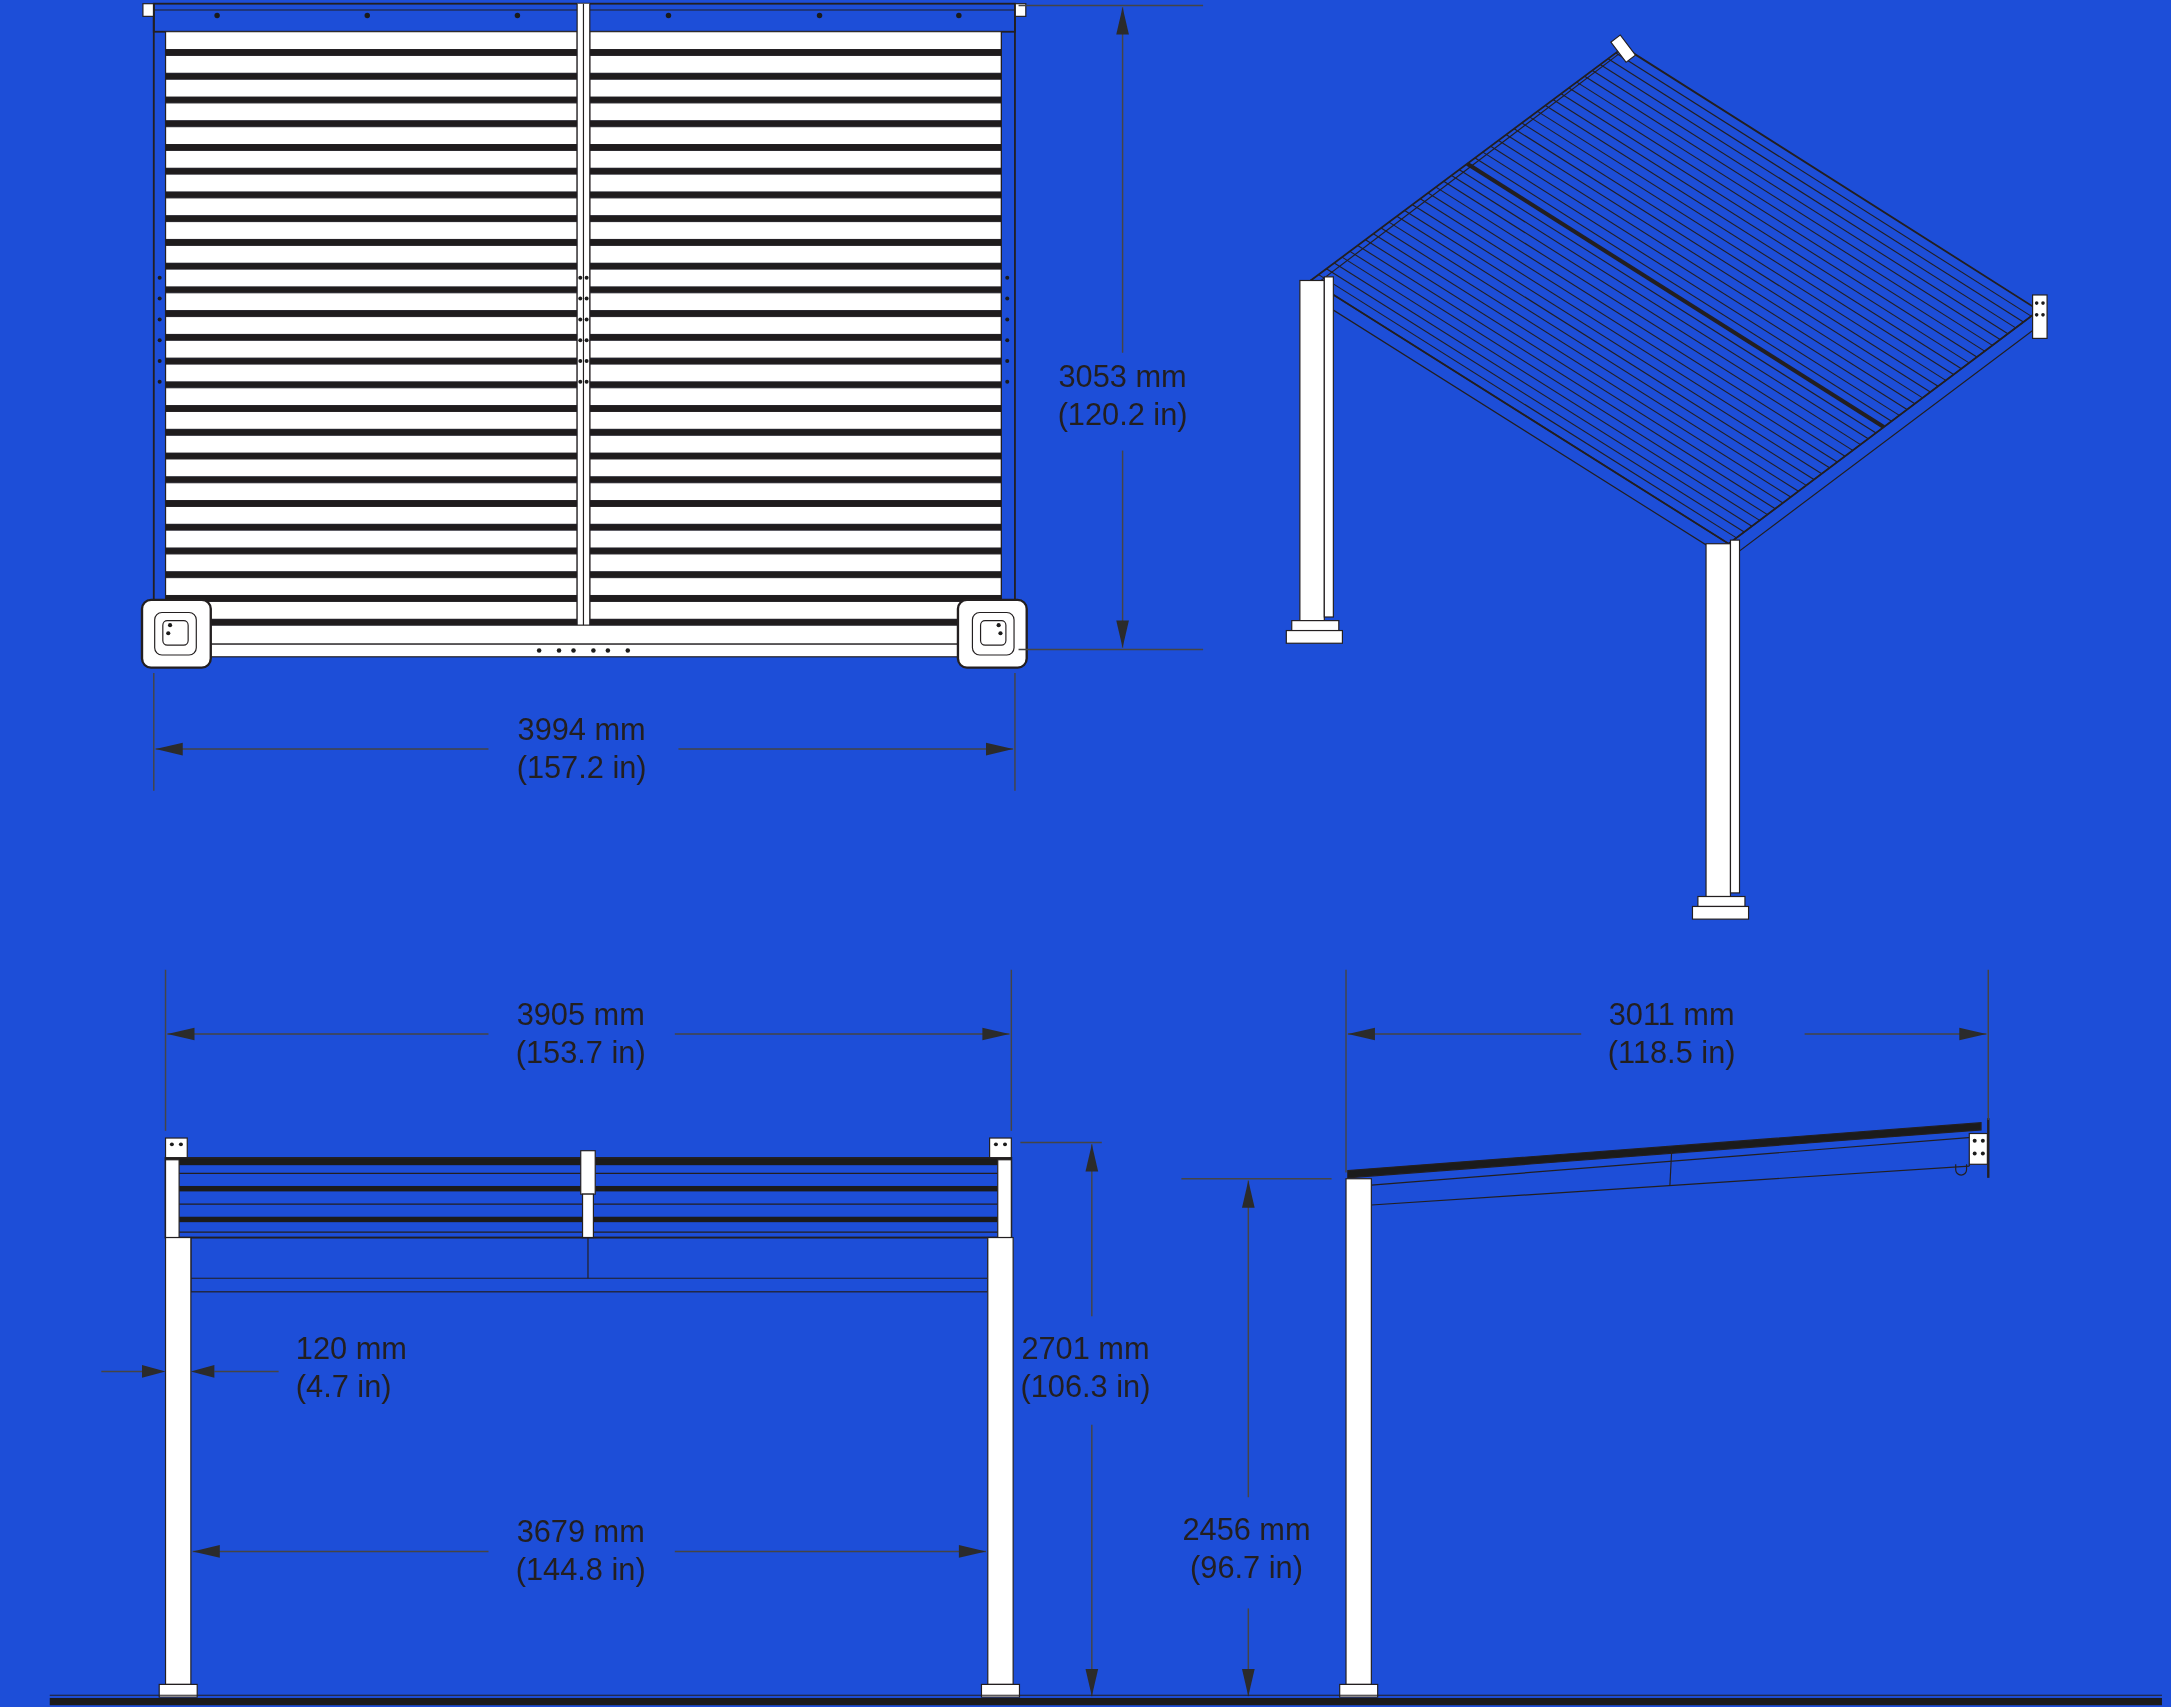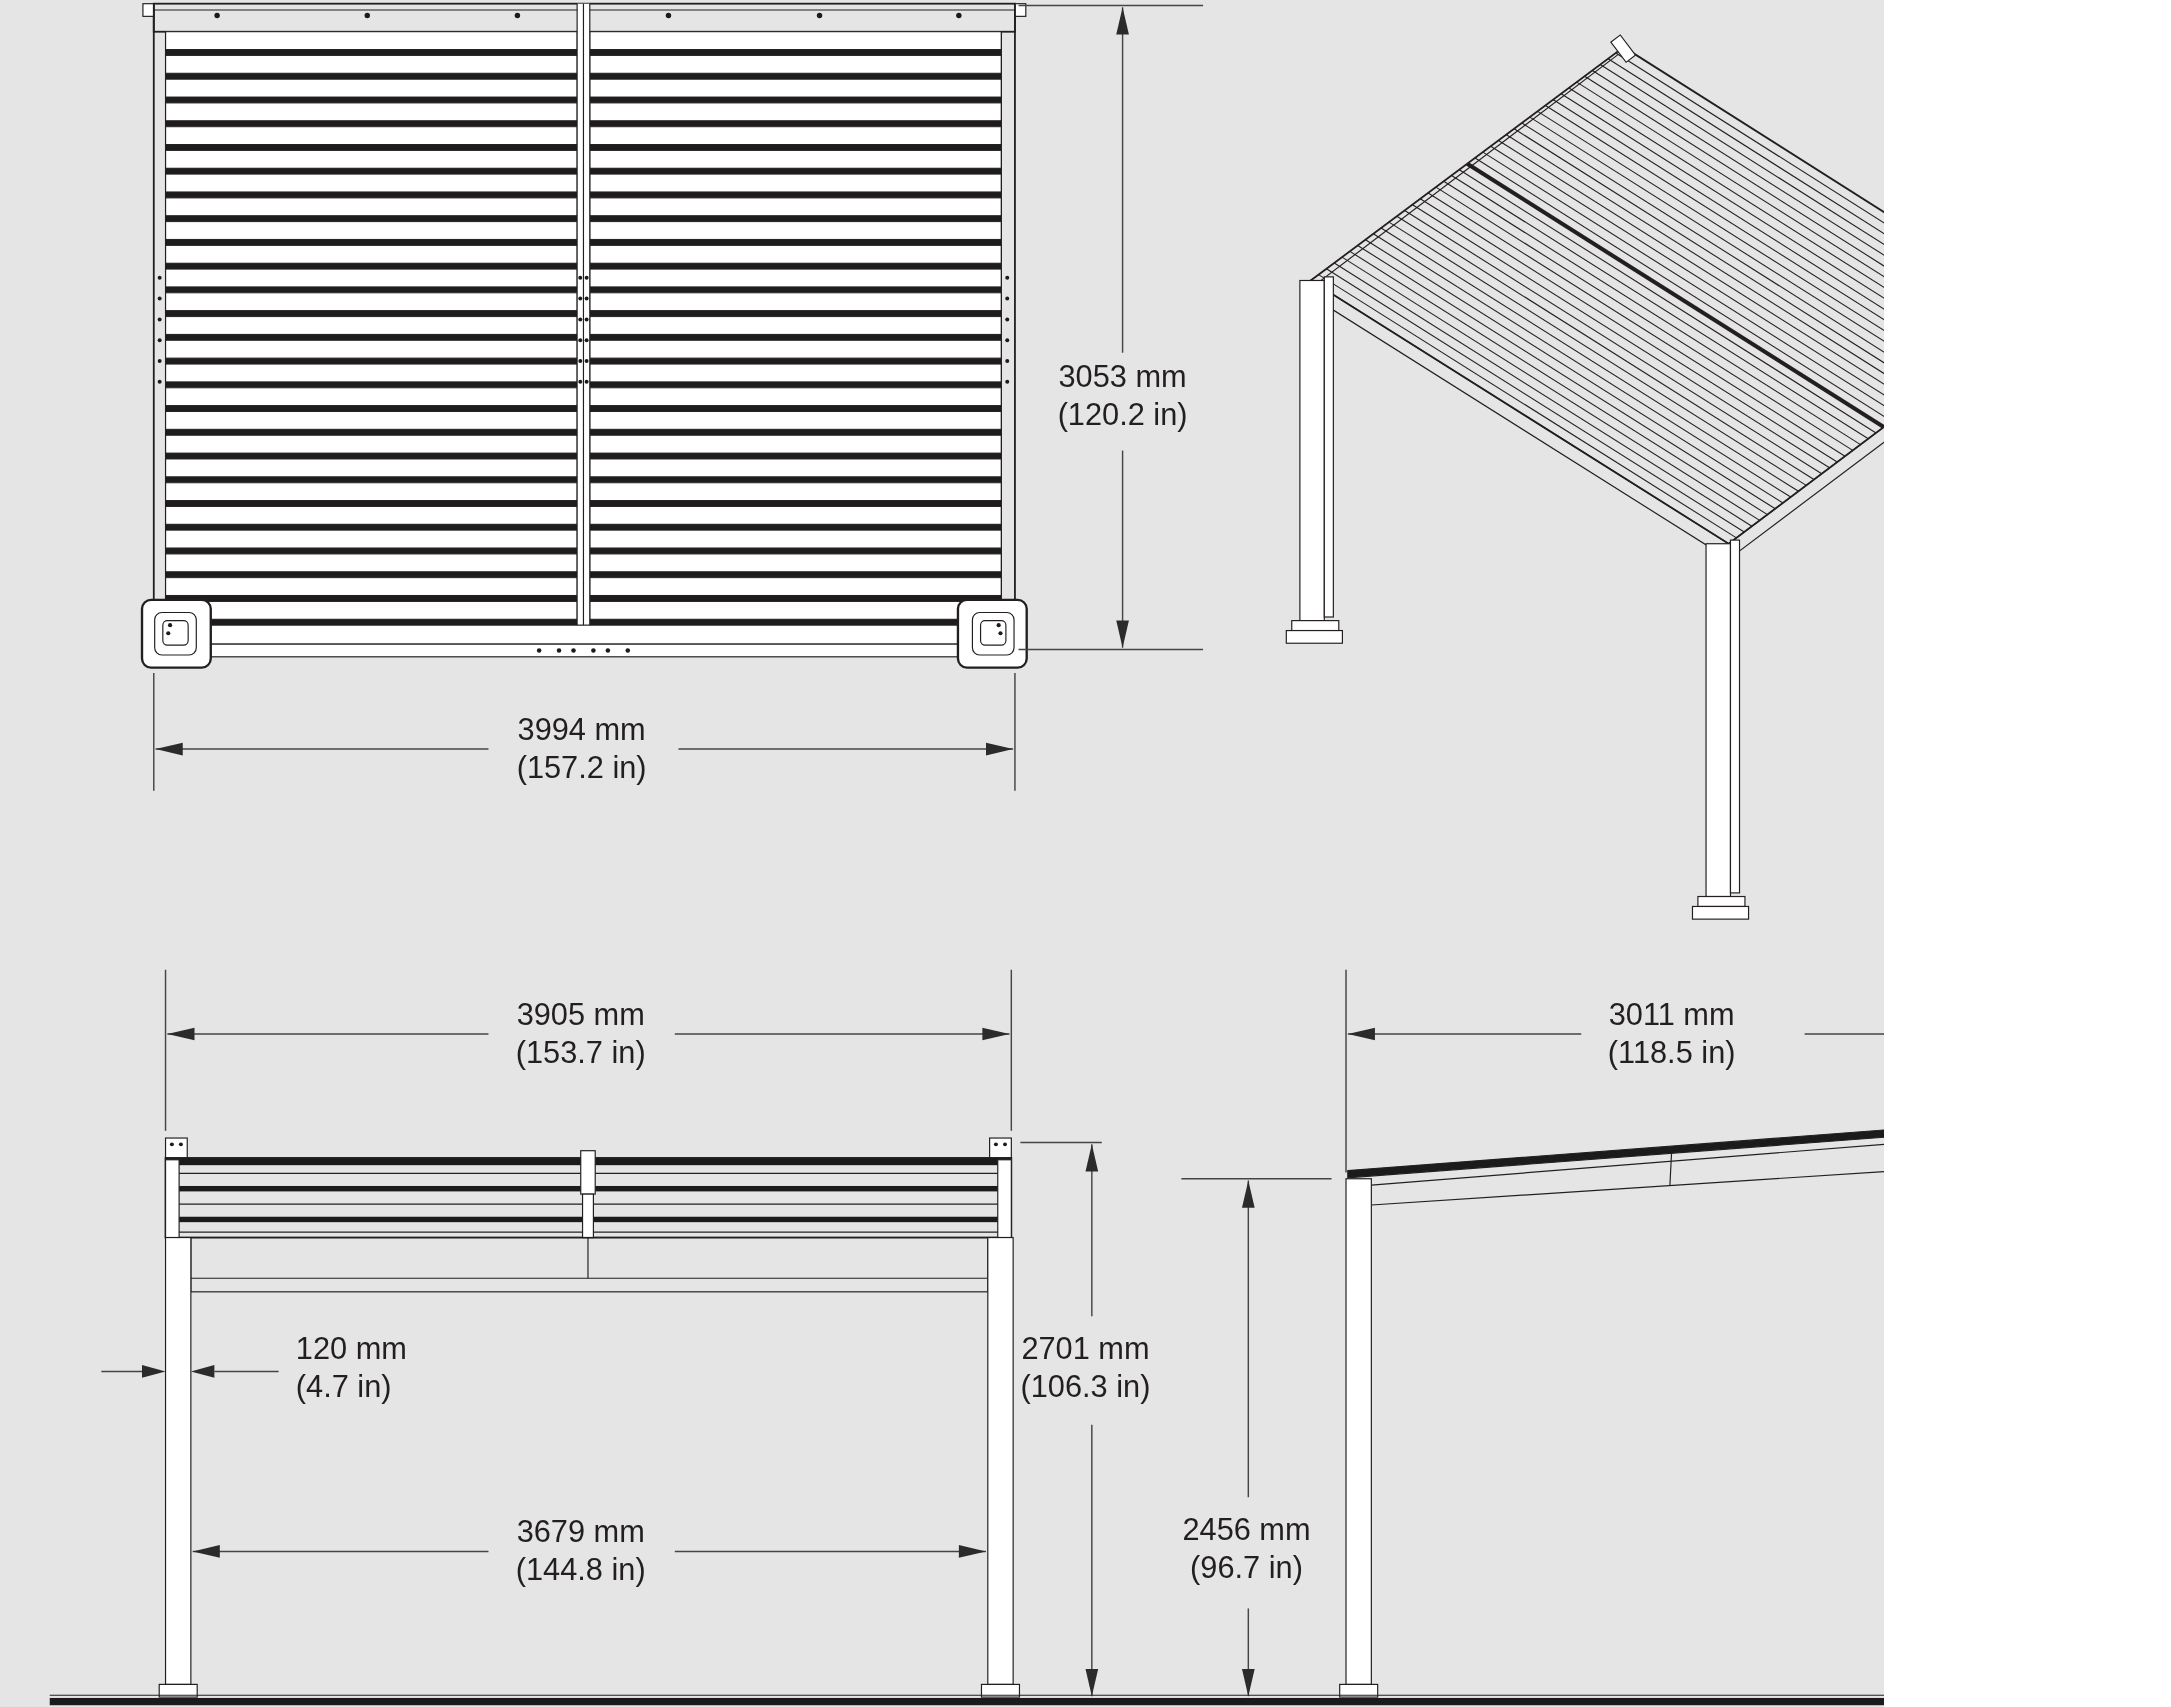--- a/index.html
+++ b/index.html
@@ -1,16 +1,16 @@
 <!DOCTYPE html>
 <html style="font-size:14.5px"><head>
 <meta charset="utf-8">
 <style>
   html,body{margin:0;padding:0;background:#ffffff;}
-  .stage{width:1884px;height:1708px;position:relative;background:#e5e5e5;overflow:hidden;}
+  .stage{width:2171px;height:1708px;position:relative;background:#1d4ed8;overflow:hidden;}
   svg{display:block;}
   .ln{stroke:#231f20;stroke-width:2;fill:none;}
   .ln-thin{stroke:#231f20;stroke-width:1.3;fill:none;}
   .ln-med{stroke:#231f20;stroke-width:2.6;fill:none;}
   .white{fill:#ffffff;}
   .dark{fill:#1b1b1b;stroke:none;}
   .slat{fill:#ffffff;stroke:#231f20;stroke-width:1.1;}
   .slat-sep{fill:#1f1c1d;stroke:none;}
   .iso-slat{stroke:#231f20;stroke-width:1.2;fill:none;}
   .iso-rail{stroke:#231f20;stroke-width:4.5;fill:none;}

